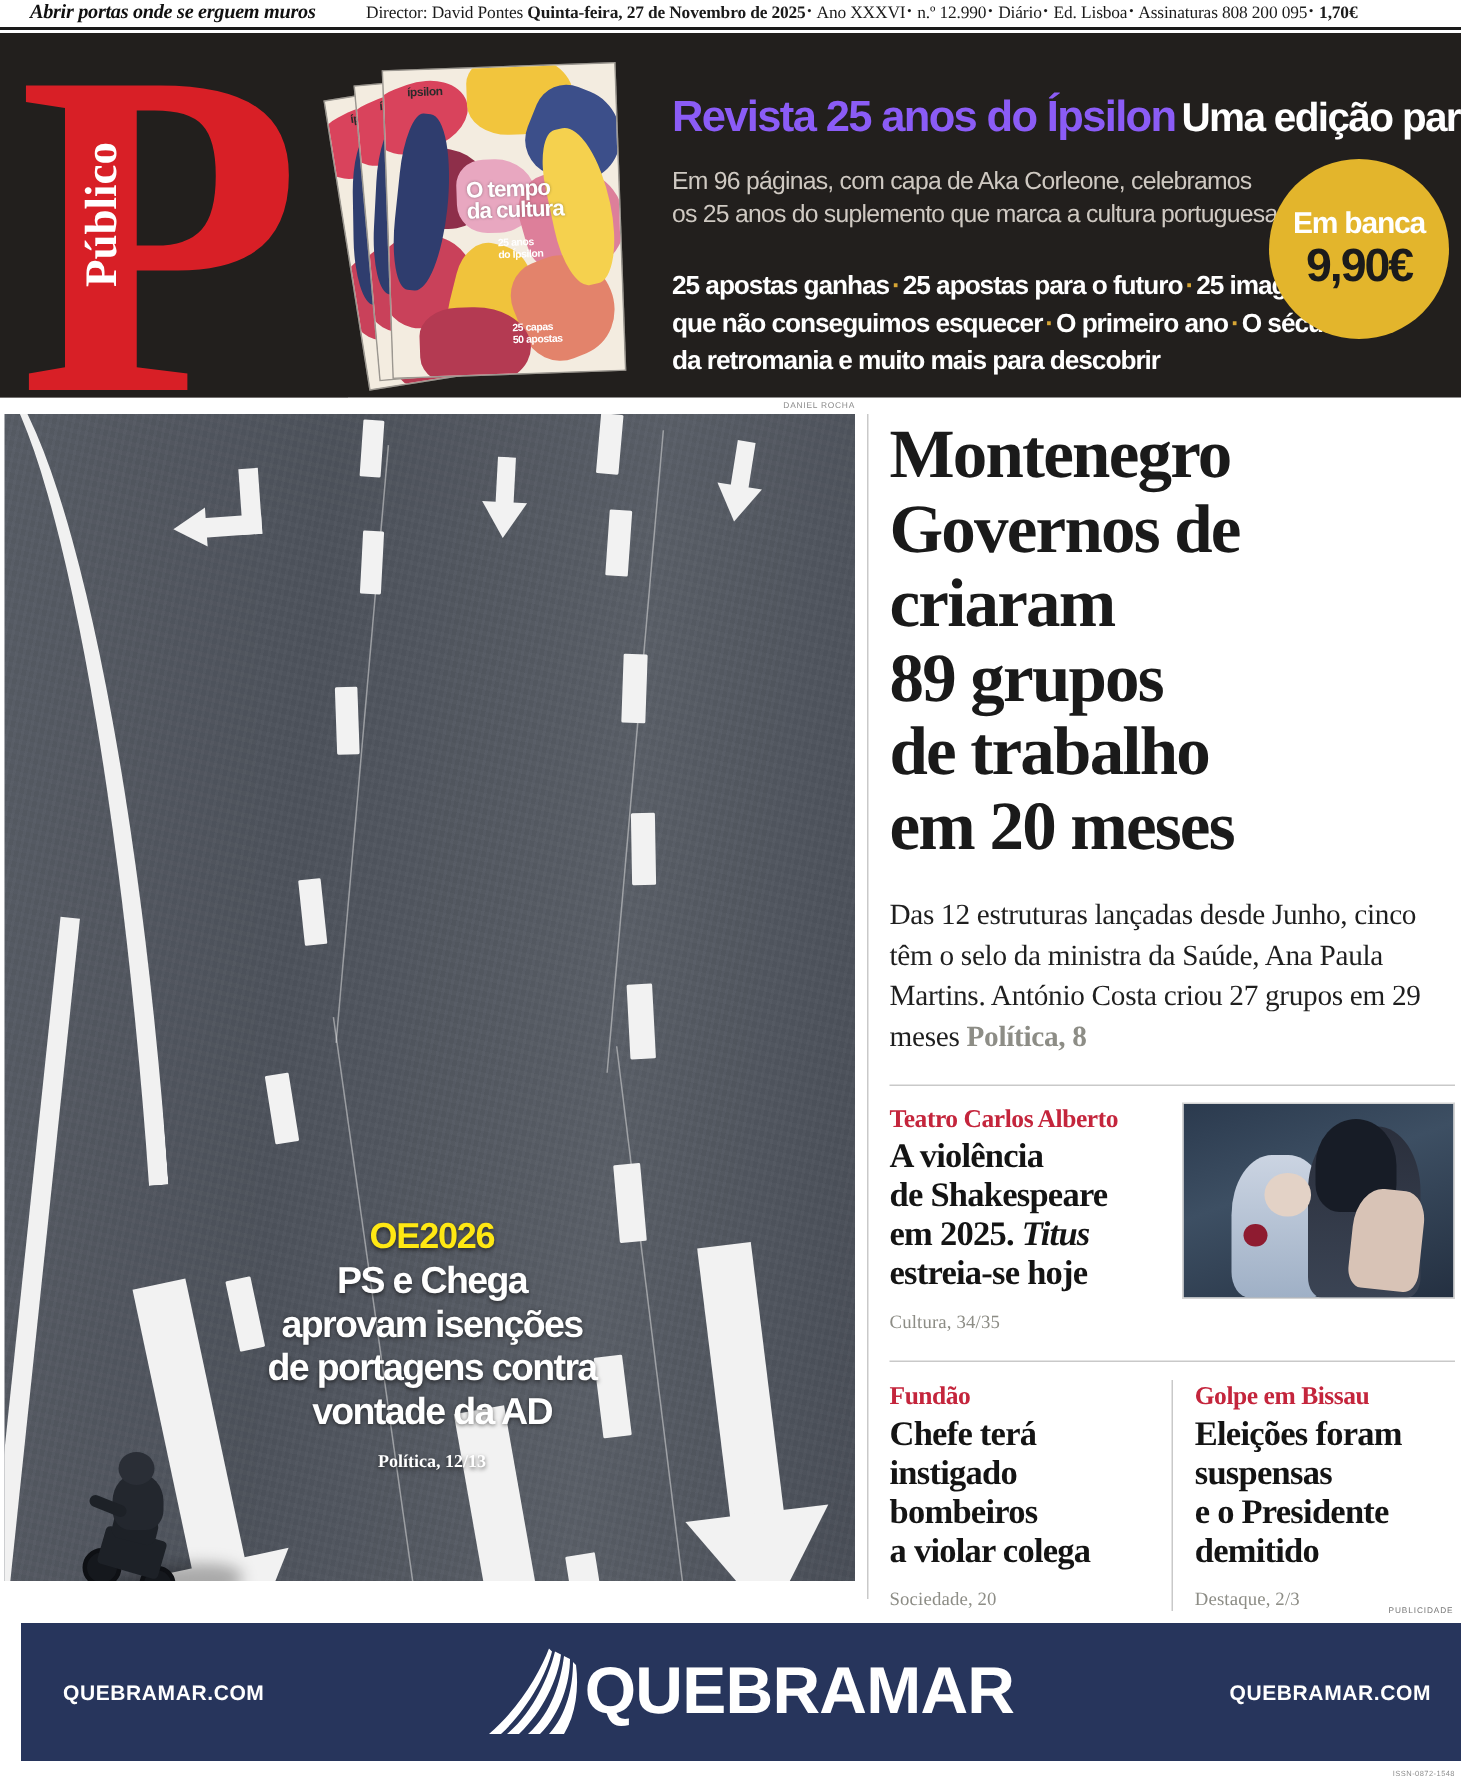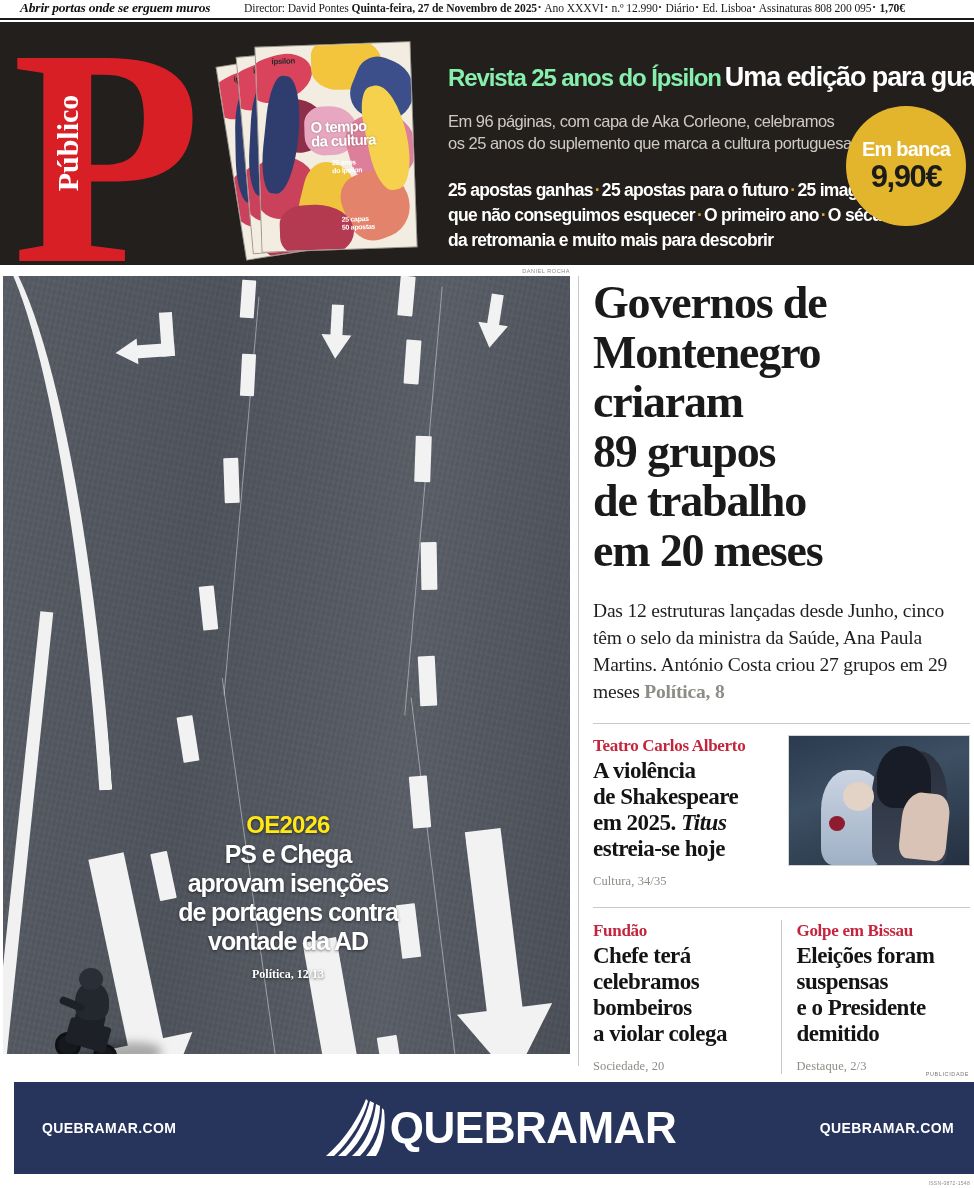--- a/index.html
+++ b/index.html
@@ -154,22 +154,22 @@
 
   
   .promo-head {
     position: absolute;
     left: 448px; top: 40px;
     white-space: nowrap;
   }
   .promo-head .gold {
     font-family: "Liberation Sans", sans-serif;
     font-weight: 700;
-    font-size: 24px;
-    color: #86efac;
+    font-size: 29px;
+    color: #8b5cf6;
     letter-spacing: -1.1px;
   }
   .promo-head .wht {
     font-family: "Liberation Sans", sans-serif;
     font-weight: 700;
     font-size: 27px;
     color: #ffffff;
     letter-spacing: -1.1px;
   }
   .promo-sub {
@@ -703,22 +703,22 @@
         <div>de portagens contra</div>
         <div>vontade da AD</div>
       </div>
       <div class="ov-ref">Política, 12/13</div>
     </div>
   </div>
 
   <div class="rail">
 
     <div class="lede">
+      <div>Montenegro</div>
       <div>Governos de</div>
-      <div>Montenegro</div>
       <div>criaram</div>
       <div>89 grupos</div>
       <div>de trabalho</div>
       <div>em 20 meses</div>
     </div>
 
     <div class="lede-sub">
       <span>Das 12 estruturas lançadas desde Junho, cinco têm o selo da ministra da Saúde, Ana Paula Martins. António Costa criou 27 grupos em 29 meses</span>
       <span class="ref-grey">Política, 8</span>
     </div>
@@ -746,21 +746,21 @@
       </div>
     </div>
 
     <hr class="hr-thin">
 
     <div class="cols">
       <div class="col">
         <div class="kicker-red">Fundão</div>
         <div class="head-col">
           <div>Chefe terá</div>
-          <div>celebramos</div>
+          <div>instigado</div>
           <div>bombeiros</div>
           <div>a violar colega</div>
         </div>
         <div class="ref-small">Sociedade, 20</div>
       </div>
       <div class="col">
         <div class="kicker-red">Golpe em Bissau</div>
         <div class="head-col">
           <div>Eleições foram</div>
           <div>suspensas</div>

